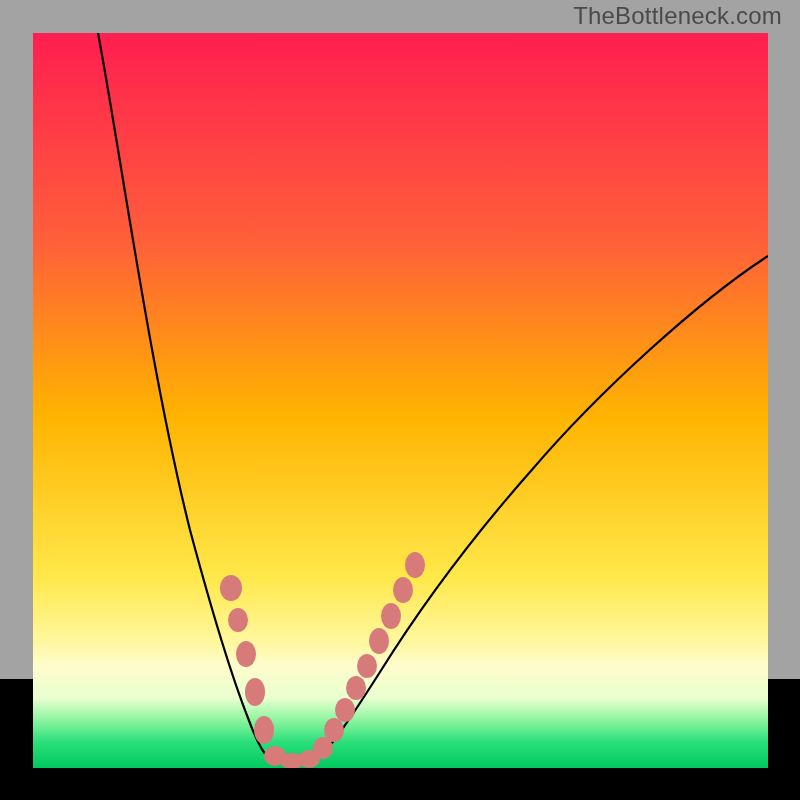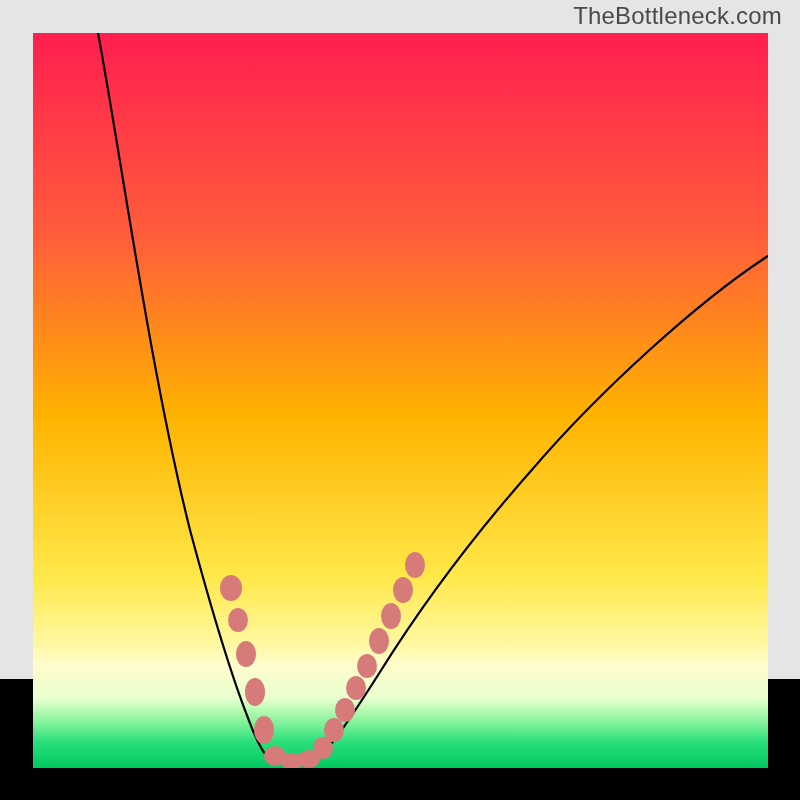--- a/index.html
+++ b/index.html
@@ -9,21 +9,21 @@
     height: 800px;
     background: #000;
     overflow: hidden;
   }
   .frame {
     position: absolute;
     top: 0;
     left: 0;
     width: 800px;
     height: 679px;
-    background: #e5e5e5;
+    background: #a3a3a3;
   }
   .plot-area {
     position: absolute;
     background: #fff;
     overflow: hidden;
   }
   .gradient {
     position: absolute;
     inset: 0;
   }

